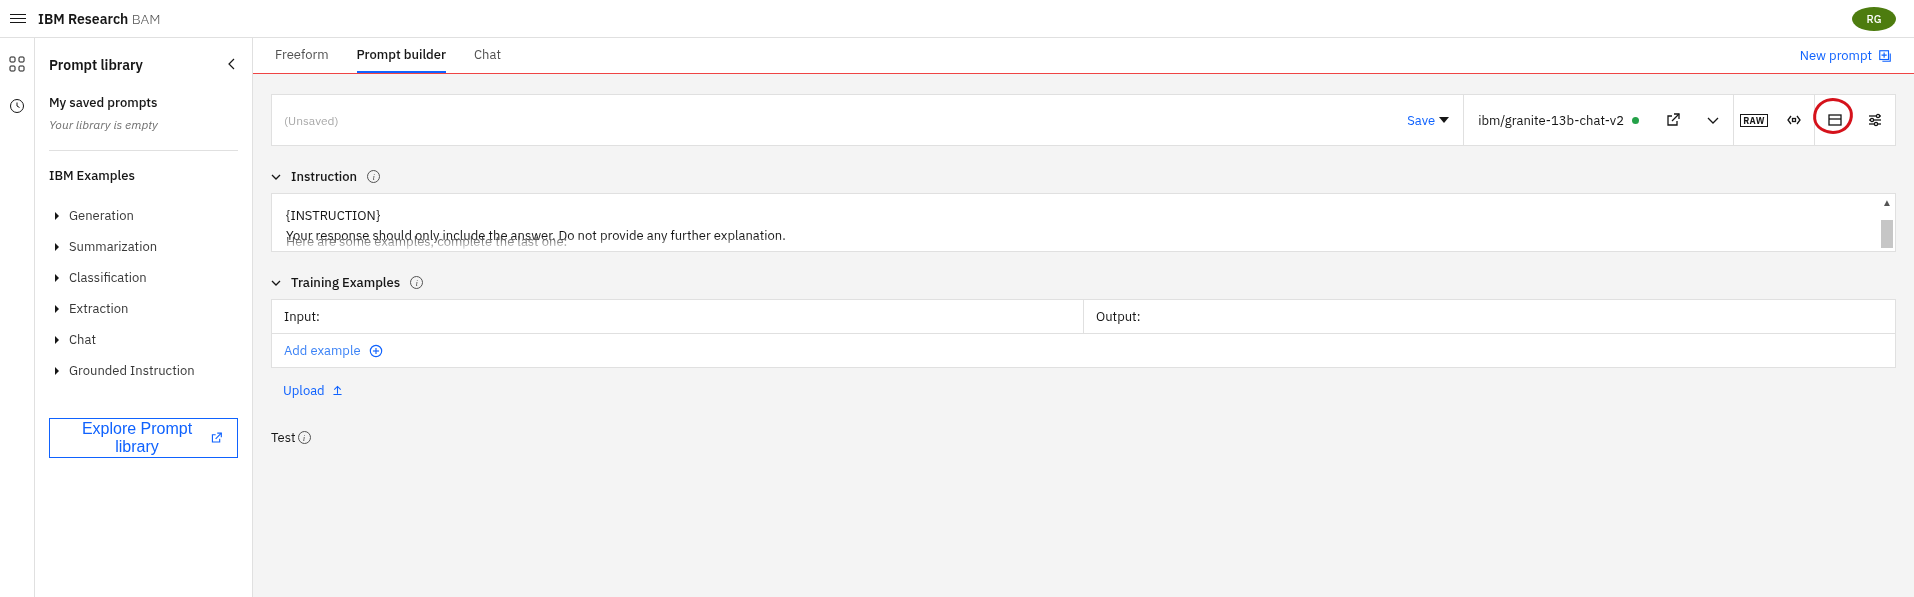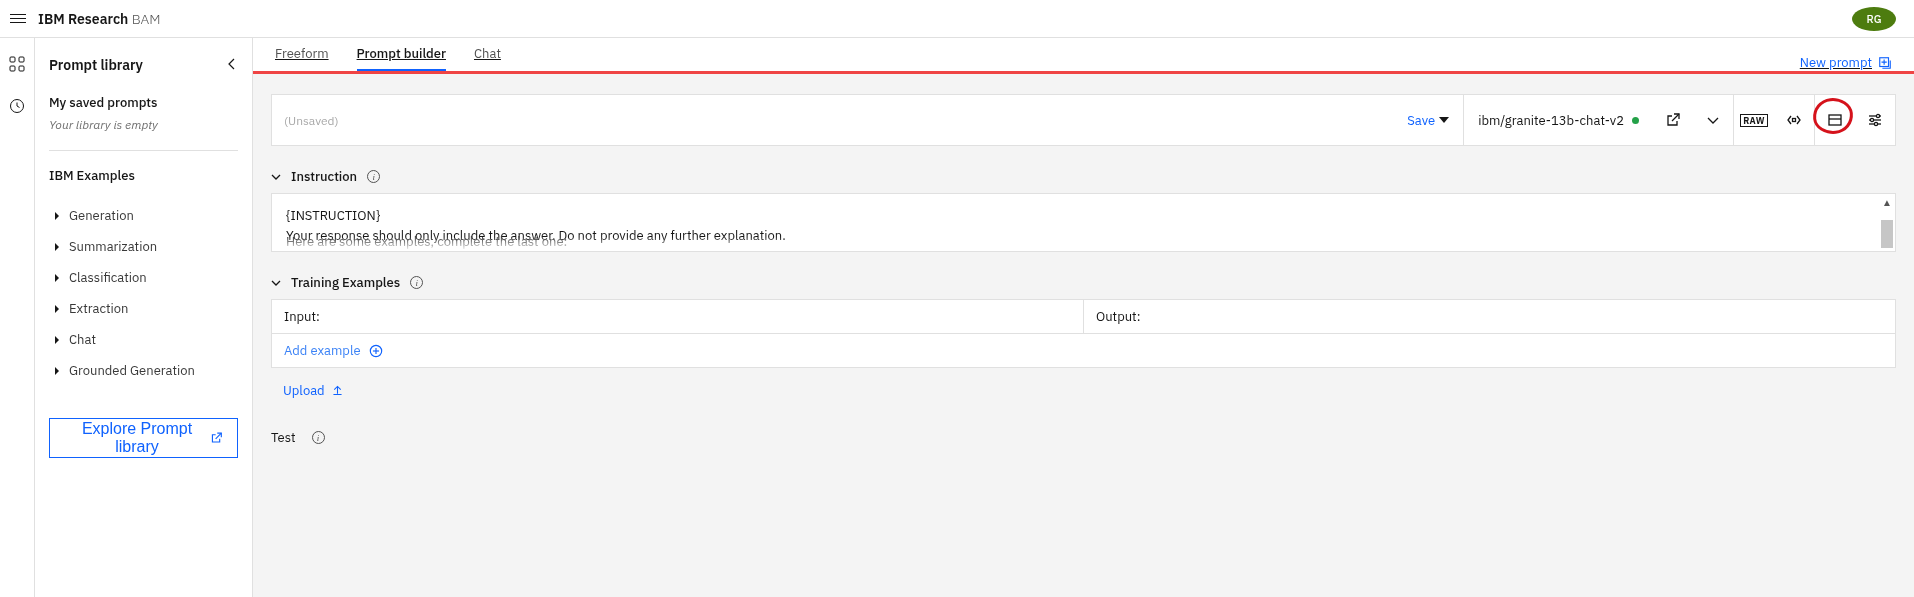--- a/index.html
+++ b/index.html
@@ -31,21 +31,21 @@
     .sidebar-divider { border:0; border-top:1px solid #e0e0e0; margin:8px 0 16px 0; }
     .examples-title { font-size:13px; font-weight:500; margin-bottom:16px; }
     .example-list { list-style:none; }
     .example-list li { display:flex; align-items:center; gap:8px; padding:7px 8px 7px 4px; font-size:13px; color:#393939; cursor:pointer; }
     .example-list li svg { width:8px; height:8px; }
     .explore-btn { margin-top:32px; border:1px solid #0f62fe; color:#0f62fe; background:#fff; height:40px; width:100%; display:flex; align-items:center; justify-content:flex-start; padding:0 14px; font-size:16px; cursor:pointer; }
 
     
     .main { flex:1; display:flex; flex-direction:column; }
 
-    .tabbar { height:36px; display:flex; align-items:flex-end; justify-content:space-between; padding:0 22px; border-bottom:3px solid #ef4444;text-decoration:underline; }
+    .tabbar { height:36px; display:flex; align-items:center; justify-content:space-between; padding:0 22px; border-bottom:1px solid #ef4444; }
     .tabs { display:flex; gap:28px; height:100%; }
     .tab { display:flex; align-items:center; font-size:13px; color:#525252; cursor:pointer; border-bottom:2px solid transparent; }
     .tab.active { color:#161616; font-weight:500; border-bottom-color:#0f62fe; }
     .new-prompt { color:#0f62fe; font-size:13px; display:flex; align-items:center; gap:6px; cursor:pointer; }
     .new-prompt svg { width:14px; height:14px; }
 
     .content { padding:20px 18px; background:#f4f4f4; flex:1; }
 
     
     .toolbar { display:flex; align-items:center; height:52px; background:#fff; border:1px solid #e0e0e0; }
@@ -74,21 +74,21 @@
     .scroll-thumb { position:absolute; top:0; left:0; right:0; height:28px; background:#c6c6c6; }
     .scroll-arrow { font-size:10px; color:#555; }
 
     .te-wrapper { background:#fff; border:1px solid #e0e0e0; }
     .te-headers { display:flex; border-bottom:1px solid #e0e0e0; }
     .te-col { flex:1; padding:8px 12px; font-size:13px; }
     .te-col+.te-col { border-left:1px solid #e0e0e0; }
     .add-example { color:#3b82f6; font-size:13px; padding:8px 12px; display:flex; align-items:center; gap:8px; cursor:pointer; }
     .upload-link { color:#0f62fe; font-size:13px; margin:14px 0 0 12px; display:inline-flex; align-items:center; gap:6px; cursor:pointer; }
 
-    .test-header { display:flex; align-items:center; gap:16px; font-size:13px; margin:30px 0 8px 0; }
+    .test-header { display:flex; align-items:center; gap:2px; font-size:13px; margin:30px 0 8px 0; }
     .test-grid { display:flex; background:#fff; border:1px solid #e0e0e0; }
     .test-cell { flex:1; padding:10px 12px; }
     .test-cell+.test-cell { border-left:1px solid #e0e0e0; }
     .test-input { width:100%; border:0; font-size:13px; font-style:italic; color:#6f6f6f; outline:none; }
     .test-placeholder { font-size:13px; font-style:italic; color:#6f6f6f; }
 
     .chev-poly { fill:#161616; stroke:none; }
   </style>
 </head>
 <body>
@@ -169,21 +169,21 @@
       <li>
           <svg viewBox="0 0 8 8">
             <polygon class="chev-poly" points="2,0 6,4 2,8"></polygon>
           </svg>
           <span>Chat</span>
         </li>
       <li>
           <svg viewBox="0 0 8 8">
             <polygon class="chev-poly" points="2,0 6,4 2,8"></polygon>
           </svg>
-          <span>Grounded Generation</span>
+          <span>Grounded Instruction</span>
         </li>
     </ul>
 
     <button class="explore-btn">
       <span>Explore Prompt library</span>
       <svg width="14" height="14" viewBox="0 0 16 16" fill="none" stroke="#0f62fe" stroke-width="1.4">
           <path d="M12 9v4H3V4h4"></path>
           <path d="M9 2h5v5"></path>
           <path d="M14 2 L7 9"></path>
         </svg>

